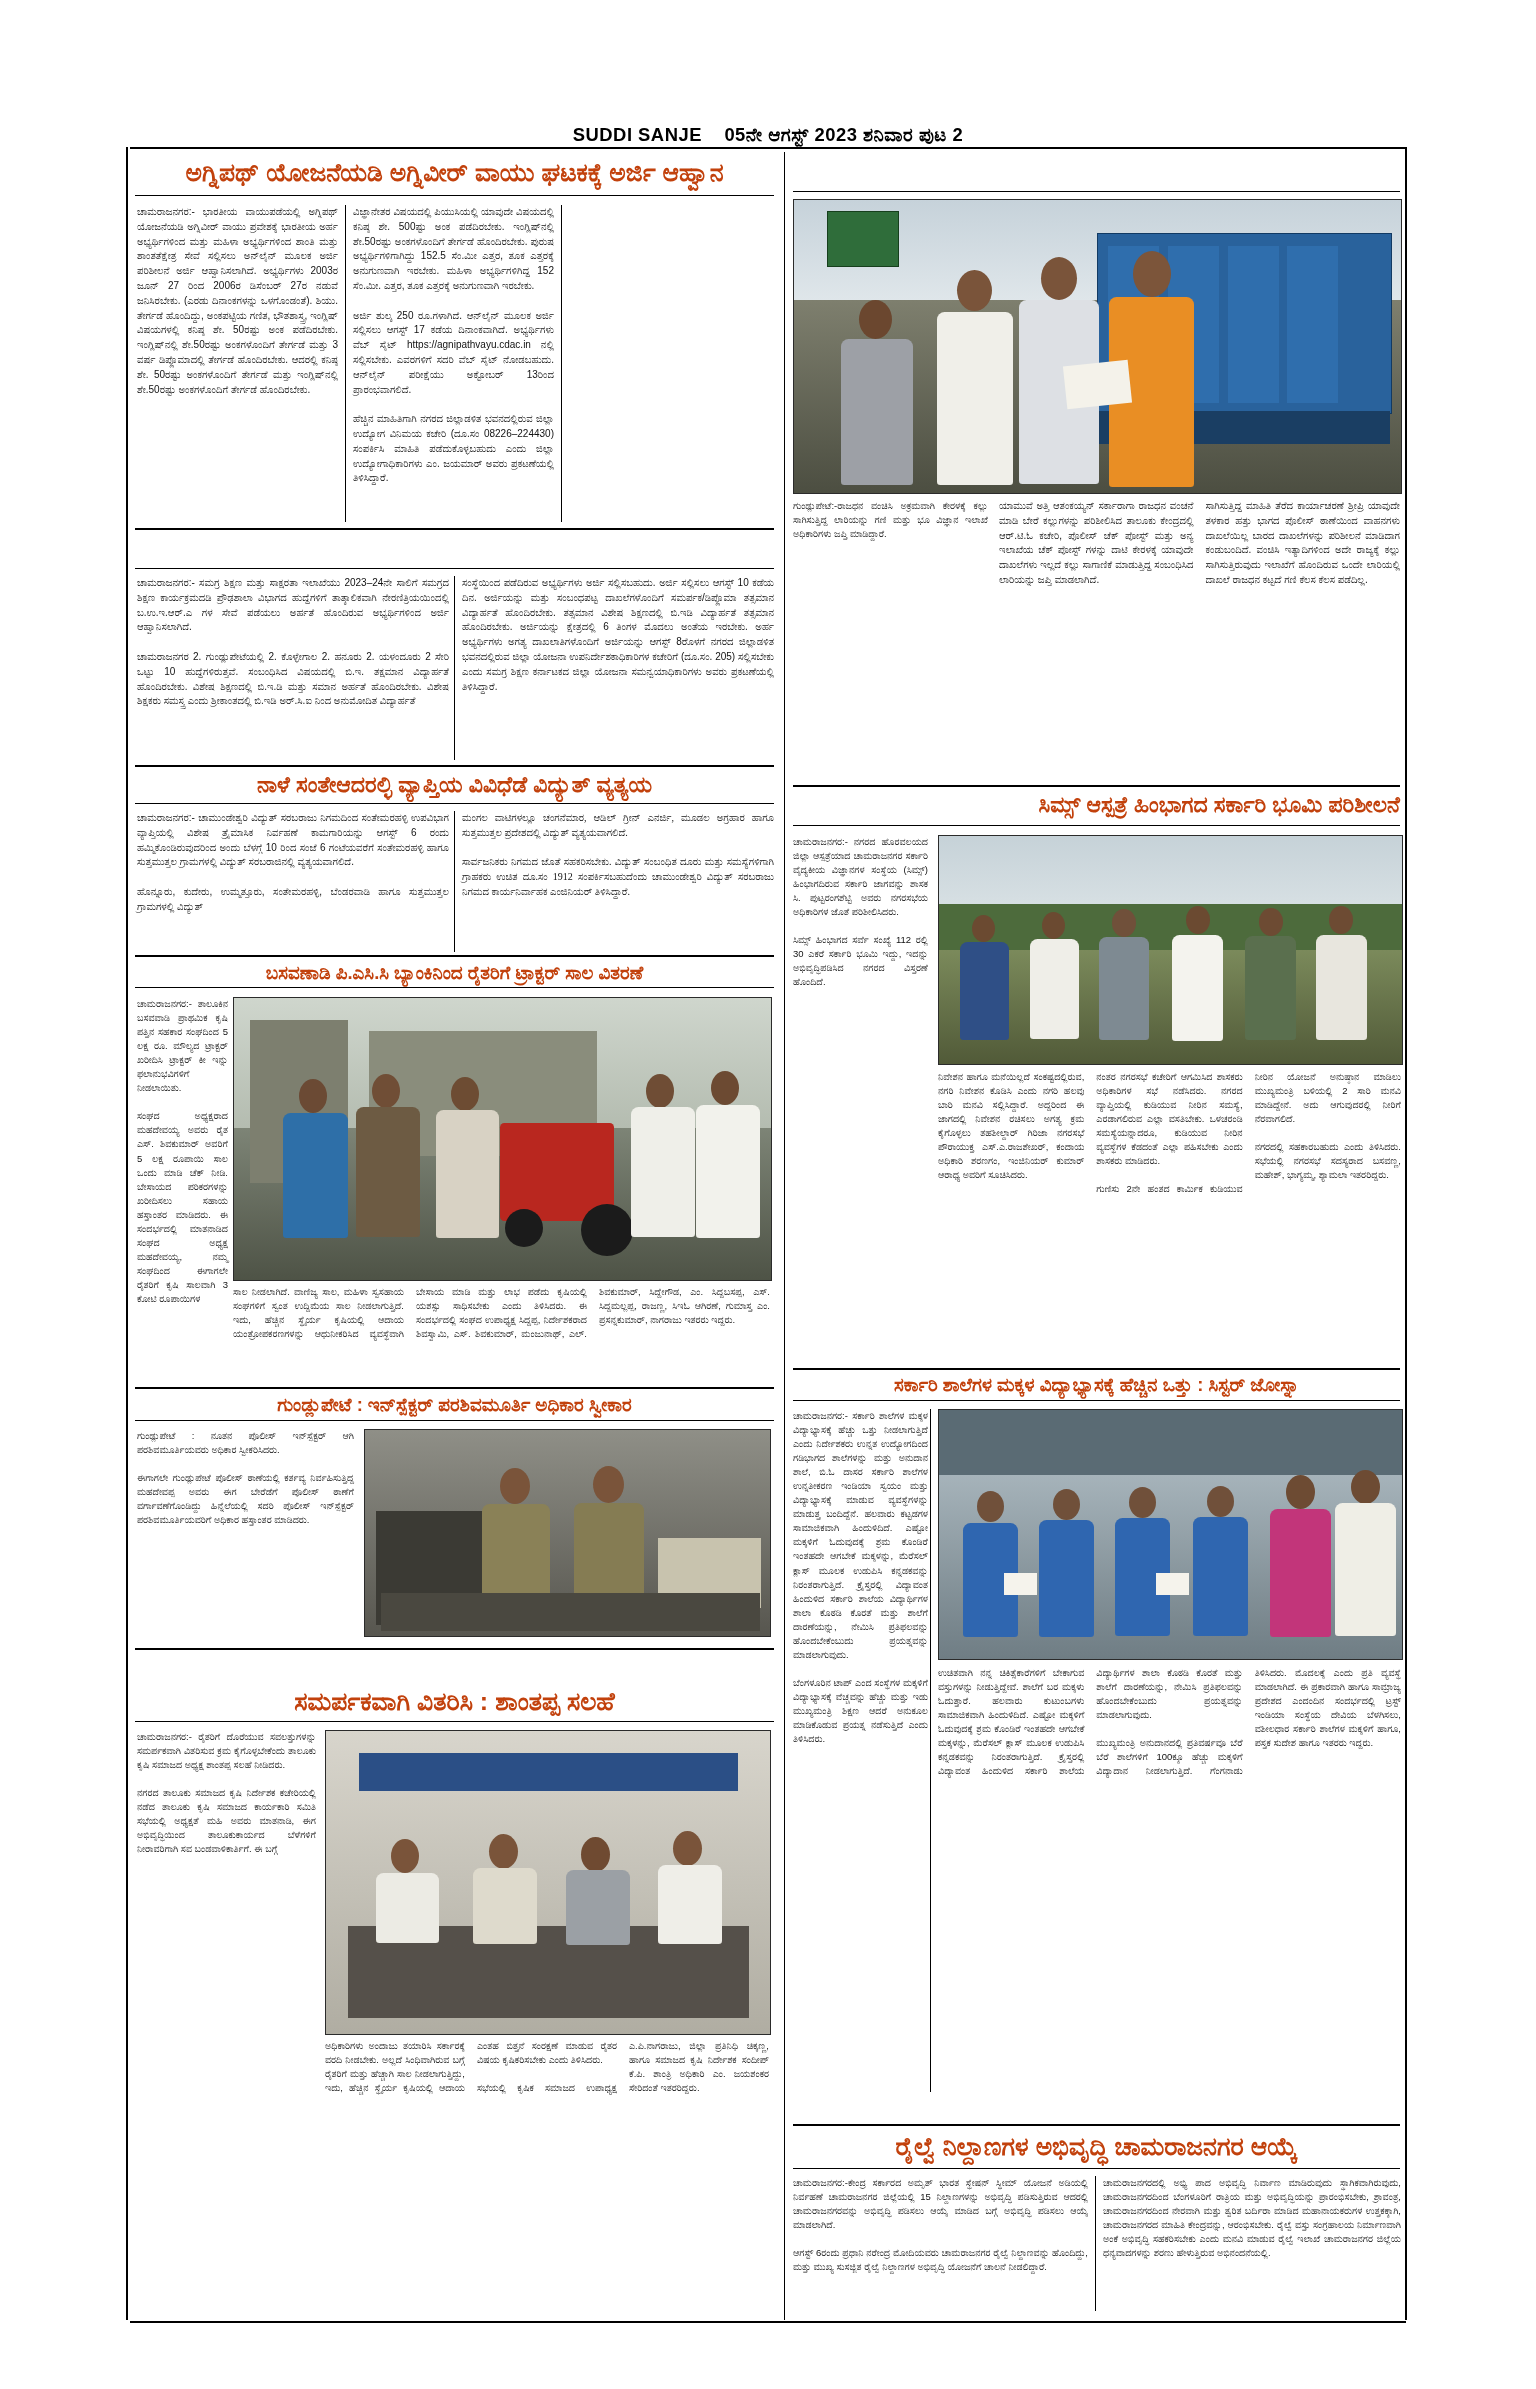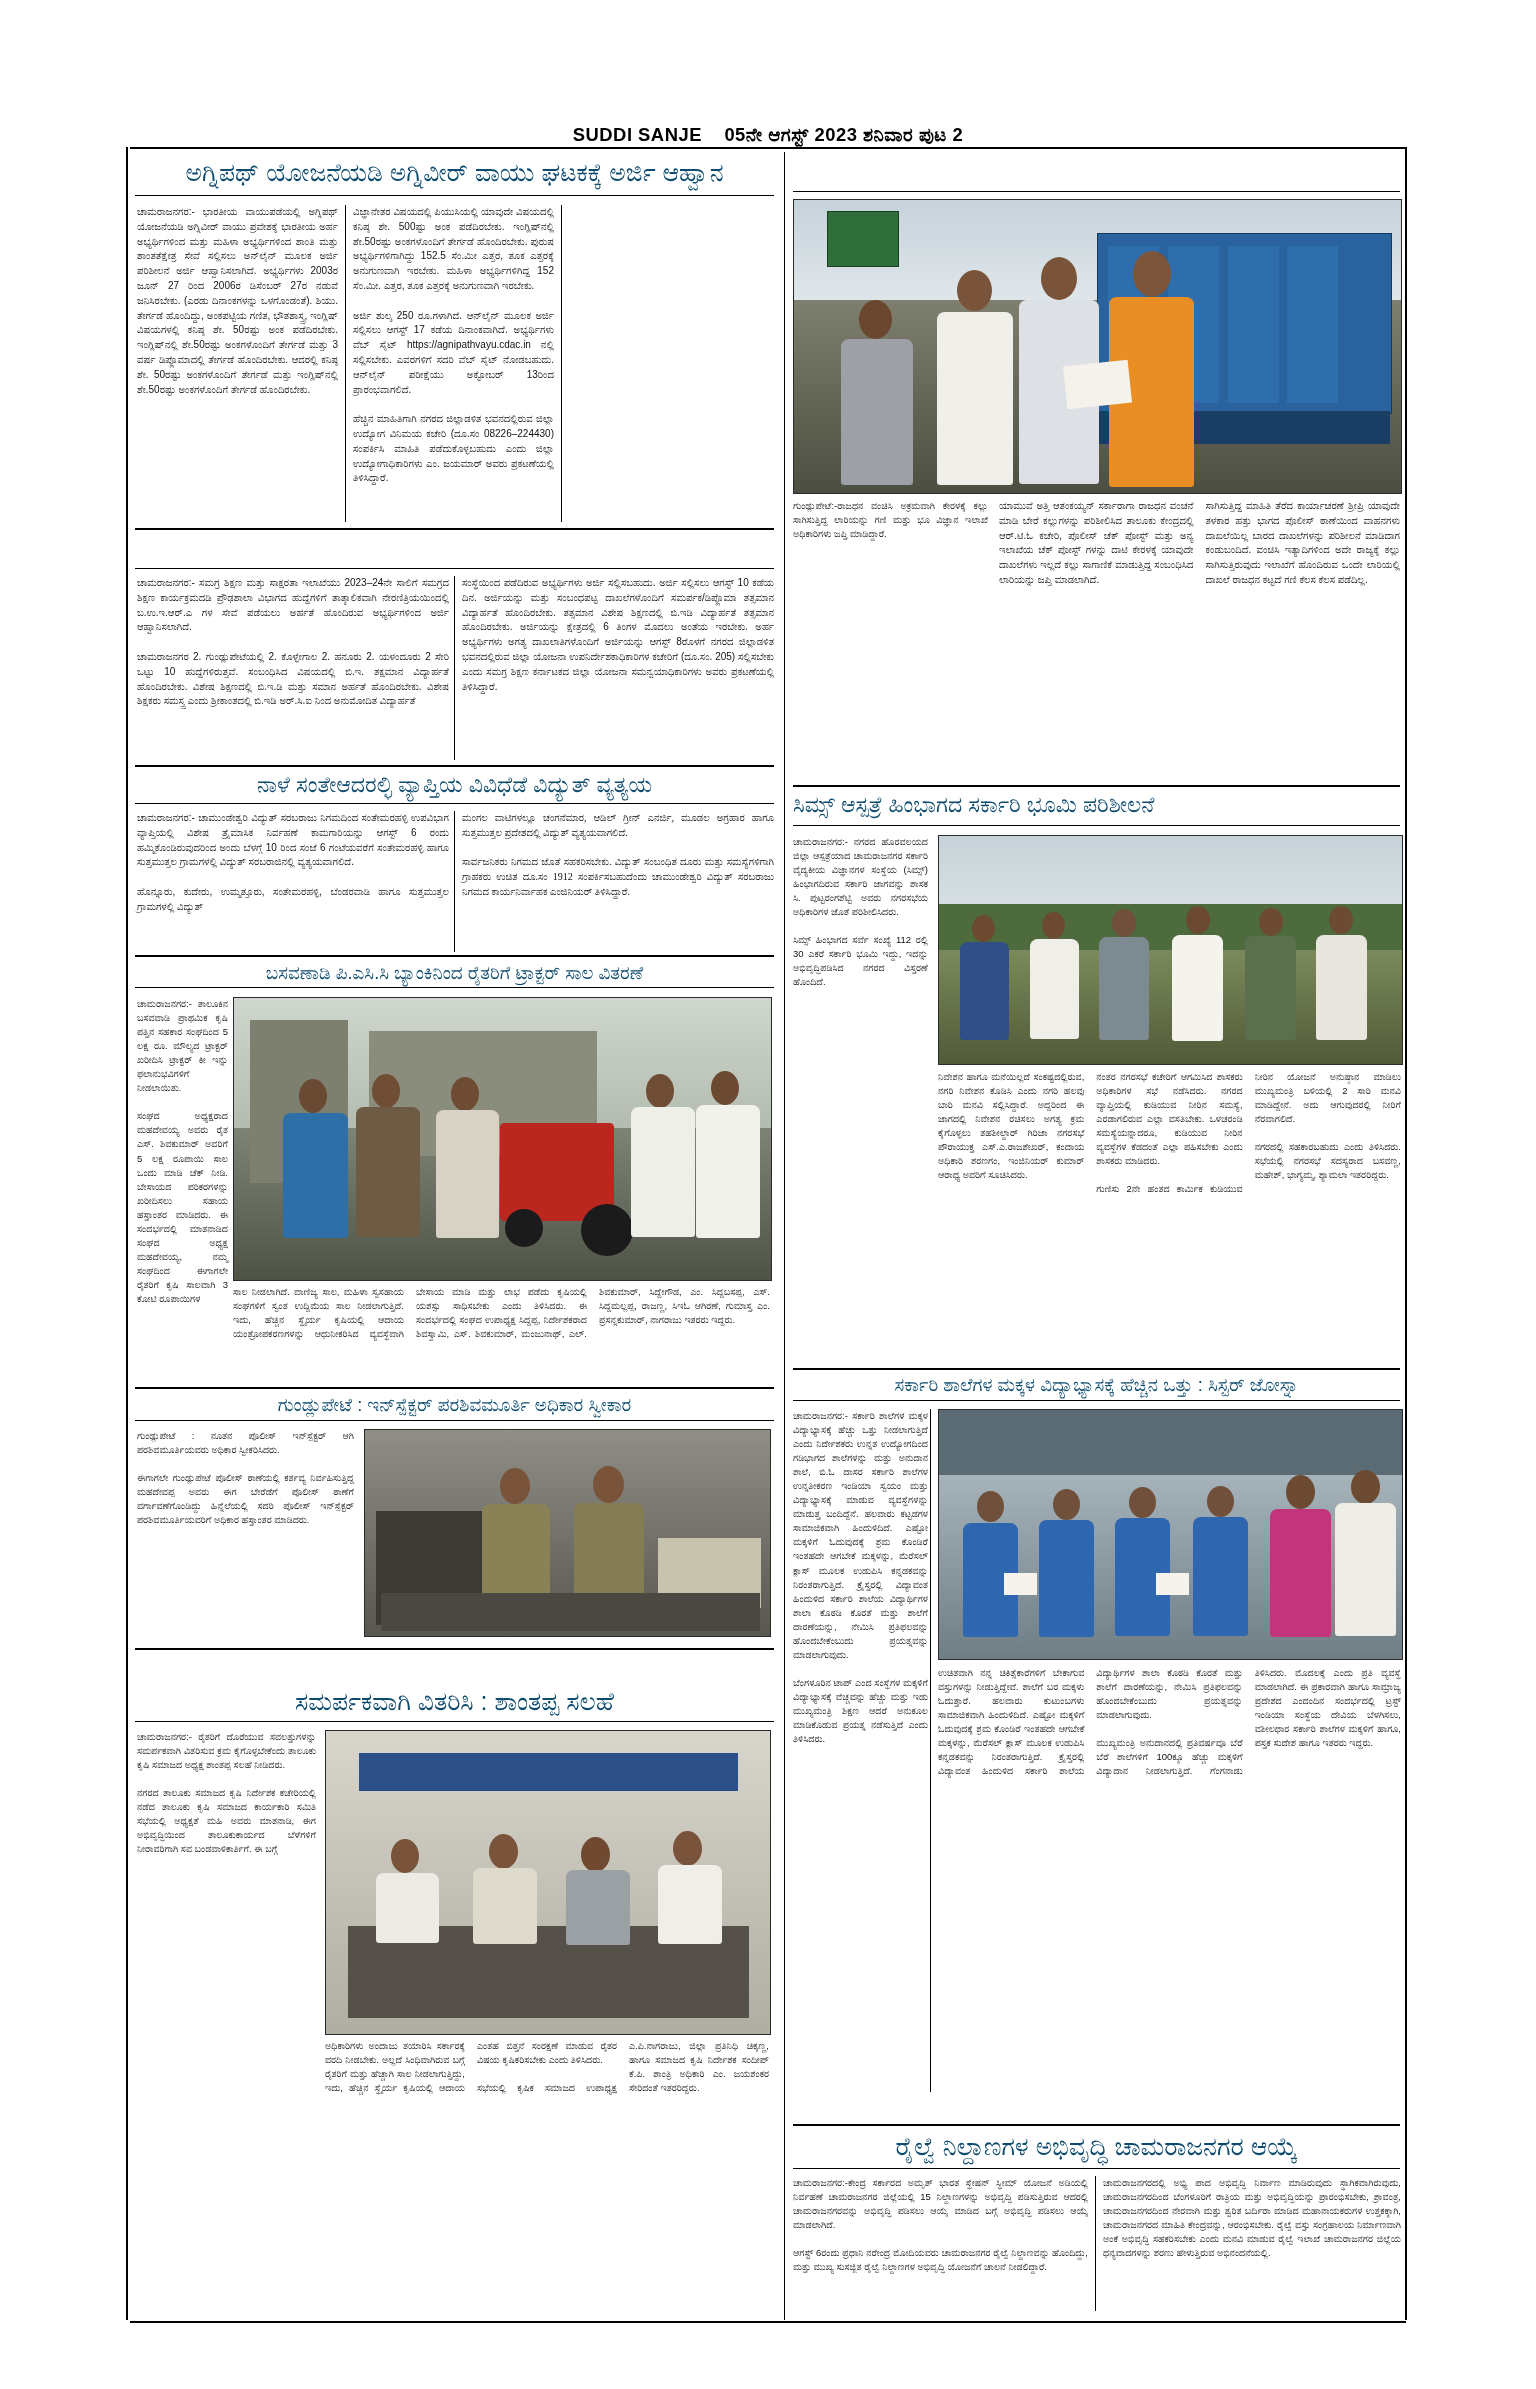--- a/index.html
+++ b/index.html
@@ -77,22 +77,22 @@
   }
   .thickrule {
     position: absolute;
     height: 1.6px;
     background: #000;
   }
   
   .headline {
     position: absolute;
     font-family: "Liberation Sans", sans-serif;
-    font-weight: normal;
-    color: #0c4a6e;
+    font-weight: bold;
+    color: #c2410c;
     line-height: 1.18;
   }
   .hl-xl { font-size: 25px; }
   .hl-lg { font-size: 22px; }
   .hl-md { font-size: 18.4px; }
   
   .col {
     position: absolute;
     font-size: 10px;
     line-height: 1.48;
@@ -268,21 +268,21 @@
     <div class="torso" style="left:315px;top:97px;width:85px;height:190px;background:#e98e24;"></div>
     <div style="position:absolute;left:271px;top:163px;width:65px;height:43px;background:#f4f2ea;transform:rotate(-6deg);"></div>
   </div>
 
   <div class="cap" style="left:793px; top:499px; width:195px;">ಗುಂಡ್ಲುಪೇಟೆ:-ರಾಜಧನ ವಂಚಿಸಿ ಅಕ್ರಮವಾಗಿ ಕೇರಳಕ್ಕೆ ಕಲ್ಲು ಸಾಗಿಸುತ್ತಿದ್ದ ಲಾರಿಯನ್ನು ಗಣಿ ಮತ್ತು ಭೂ ವಿಜ್ಞಾನ ಇಲಾಖೆ ಅಧಿಕಾರಿಗಳು ಜಪ್ತಿ ಮಾಡಿದ್ದಾರೆ.</div>
   <div class="col" style="left:999px; top:499px; width:401px; white-space:pre-wrap; column-count:2; column-gap:12px;">ಯಾಮುವೆ ಅತ್ತಿ ಆತಂಕಯ್ಯನ್ ಸರ್ಕಾರಾಗಾ ರಾಜಧನ ವಂಚನೆ ಮಾಡಿ ಬೇರೆ ಕಲ್ಲುಗಳನ್ನು ಪರಿಶೀಲಿಸಿದ ತಾಲೂಕು ಕೇಂದ್ರದಲ್ಲಿ ಆರ್.ಟಿ.ಓ ಕಚೇರಿ, ಪೊಲೀಸ್ ಚೆಕ್ ಪೋಸ್ಟ್ ಮತ್ತು ಅನ್ಯ ಇಲಾಖೆಯ ಚೆಕ್ ಪೋಸ್ಟ್ ಗಳನ್ನು ದಾಟಿ ಕೇರಳಕ್ಕೆ ಯಾವುದೇ ದಾಖಲೆಗಳು ಇಲ್ಲದೆ ಕಲ್ಲು ಸಾಗಾಣಿಕೆ ಮಾಡುತ್ತಿದ್ದ ಸಂಬಂಧಿಸಿದ ಲಾರಿಯನ್ನು ಜಪ್ತಿ ಮಾಡಲಾಗಿದೆ.
 
 ಸಾಗಿಸುತ್ತಿದ್ದ ಮಾಹಿತಿ ತೆರೆದ ಕಾರ್ಯಾಚರಣೆ ಶ್ರೀಪ್ರಿ ಯಾವುದೇ ತಳಕಾರ ಹತ್ತು ಭಾಗದ ಪೊಲೀಸ್ ಠಾಣೆಯಿಂದ ವಾಹನಗಳು ದಾಖಲೆಯಿಲ್ಲ ಬಾರದ ದಾಖಲೆಗಳನ್ನು ಪರಿಶೀಲನೆ ಮಾಡಿದಾಗ ಕಂಡುಬಂದಿದೆ. ವಂಚಿಸಿ ಇತ್ಯಾದಿಗಳಿಂದ ಅದೇ ರಾಜ್ಯಕ್ಕೆ ಕಲ್ಲು ಸಾಗಿಸುತ್ತಿರುವುದು ಇಲಾಖೆಗೆ ಹೊಂದಿರುವ ಒಂದೇ ಲಾರಿಯಲ್ಲಿ ದಾಖಲೆ ರಾಜಧನ ಕಟ್ಟದೆ ಗಣಿ ಕೆಲಸ ಕೆಲಸ ಪಡೆದಿಲ್ಲ.</div>
   <div class="thickrule" style="left:793px; top:785px; width:607px;"></div>
 
-  <div class="headline hl-lg" style="left:793px; top:792px; width:607px; text-align:left;">ಸಿಮ್ಸ್ ಆಸ್ಪತ್ರೆ ಹಿಂಭಾಗದ ಸರ್ಕಾರಿ ಭೂಮಿ ಪರಿಶೀಲನೆ</div>
+  <div class="headline hl-lg" style="left:793px; top:792px; width:607px; text-align:right;">ಸಿಮ್ಸ್ ಆಸ್ಪತ್ರೆ ಹಿಂಭಾಗದ ಸರ್ಕಾರಿ ಭೂಮಿ ಪರಿಶೀಲನೆ</div>
   <div class="hrule" style="left:793px; top:825px; width:607px;"></div>
 
   <div class="col" style="left:793px; top:835px; width:135px; white-space:pre-wrap; font-size:9.5px;">ಚಾಮರಾಜನಗರ:- ನಗರದ ಹೊರವಲಯದ ಜಿಲ್ಲಾ ಆಸ್ಪತ್ರೆಯಾದ ಚಾಮರಾಜನಗರ ಸರ್ಕಾರಿ ವೈದ್ಯಕೀಯ ವಿಜ್ಞಾನಗಳ ಸಂಸ್ಥೆಯ (ಸಿಮ್ಸ್) ಹಿಂಭಾಗದಿರುವ ಸರ್ಕಾರಿ ಜಾಗವನ್ನು ಶಾಸಕ ಸಿ. ಪುಟ್ಟರಂಗಶೆಟ್ಟಿ ಅವರು ನಗರಸಭೆಯ ಅಧಿಕಾರಿಗಳ ಜೊತೆ ಪರಿಶೀಲಿಸಿದರು.
 
 ಸಿಮ್ಸ್ ಹಿಂಭಾಗದ ಸರ್ವೆ ಸಂಖ್ಯೆ 112 ರಲ್ಲಿ 30 ಎಕರೆ ಸರ್ಕಾರಿ ಭೂಮಿ ಇದ್ದು, ಇದನ್ನು ಅಭಿವೃದ್ಧಿಪಡಿಸಿದ ನಗರದ ವಿಸ್ತರಣೆ ಹೊಂದಿದೆ.</div>
 
   <div class="photo" style="left:938px; top:835px; width:463px; height:228px; background:#93a27e;">
     <div style="position:absolute;left:0;top:0;width:100%;height:38%;background:linear-gradient(#c6d2d8,#dbe3e6);"></div>
     <div style="position:absolute;left:0;top:30%;width:100%;height:20%;background:#4d6b3c;"></div>
     <div style="position:absolute;left:0;top:50%;width:100%;height:50%;background:linear-gradient(#7b8a5b,#515a38);"></div>

